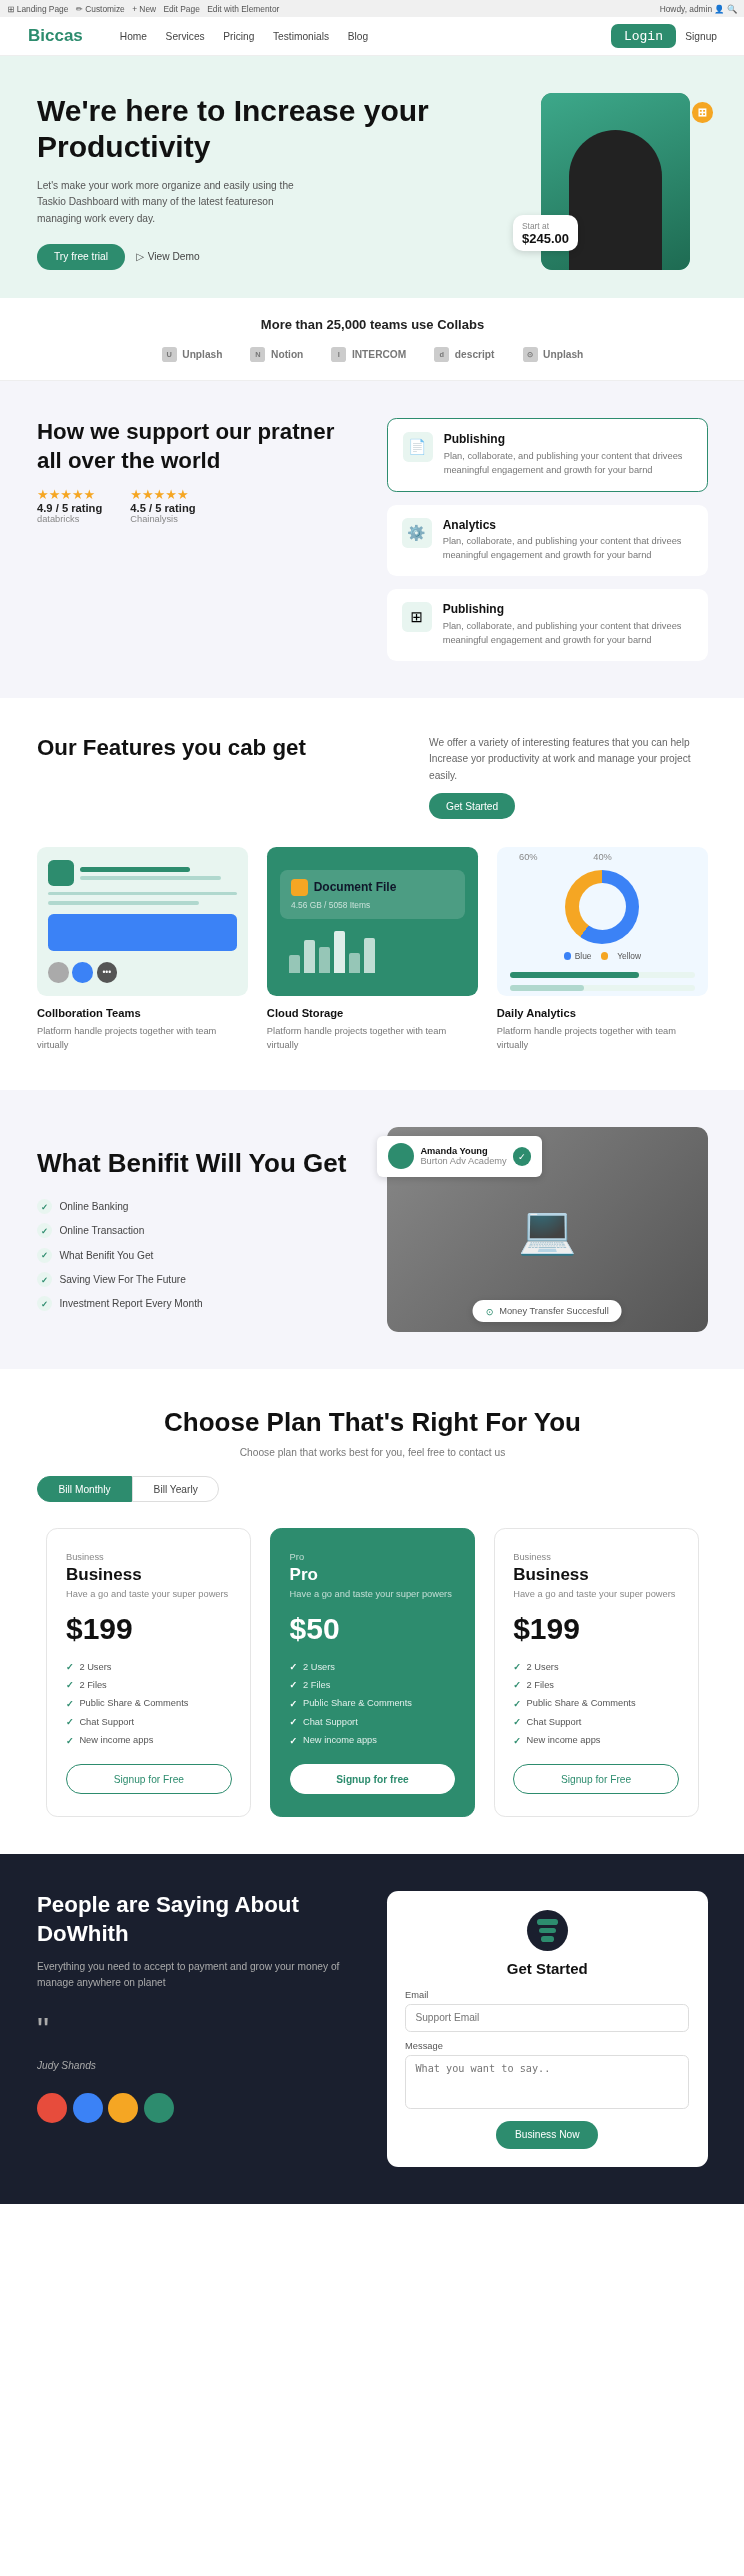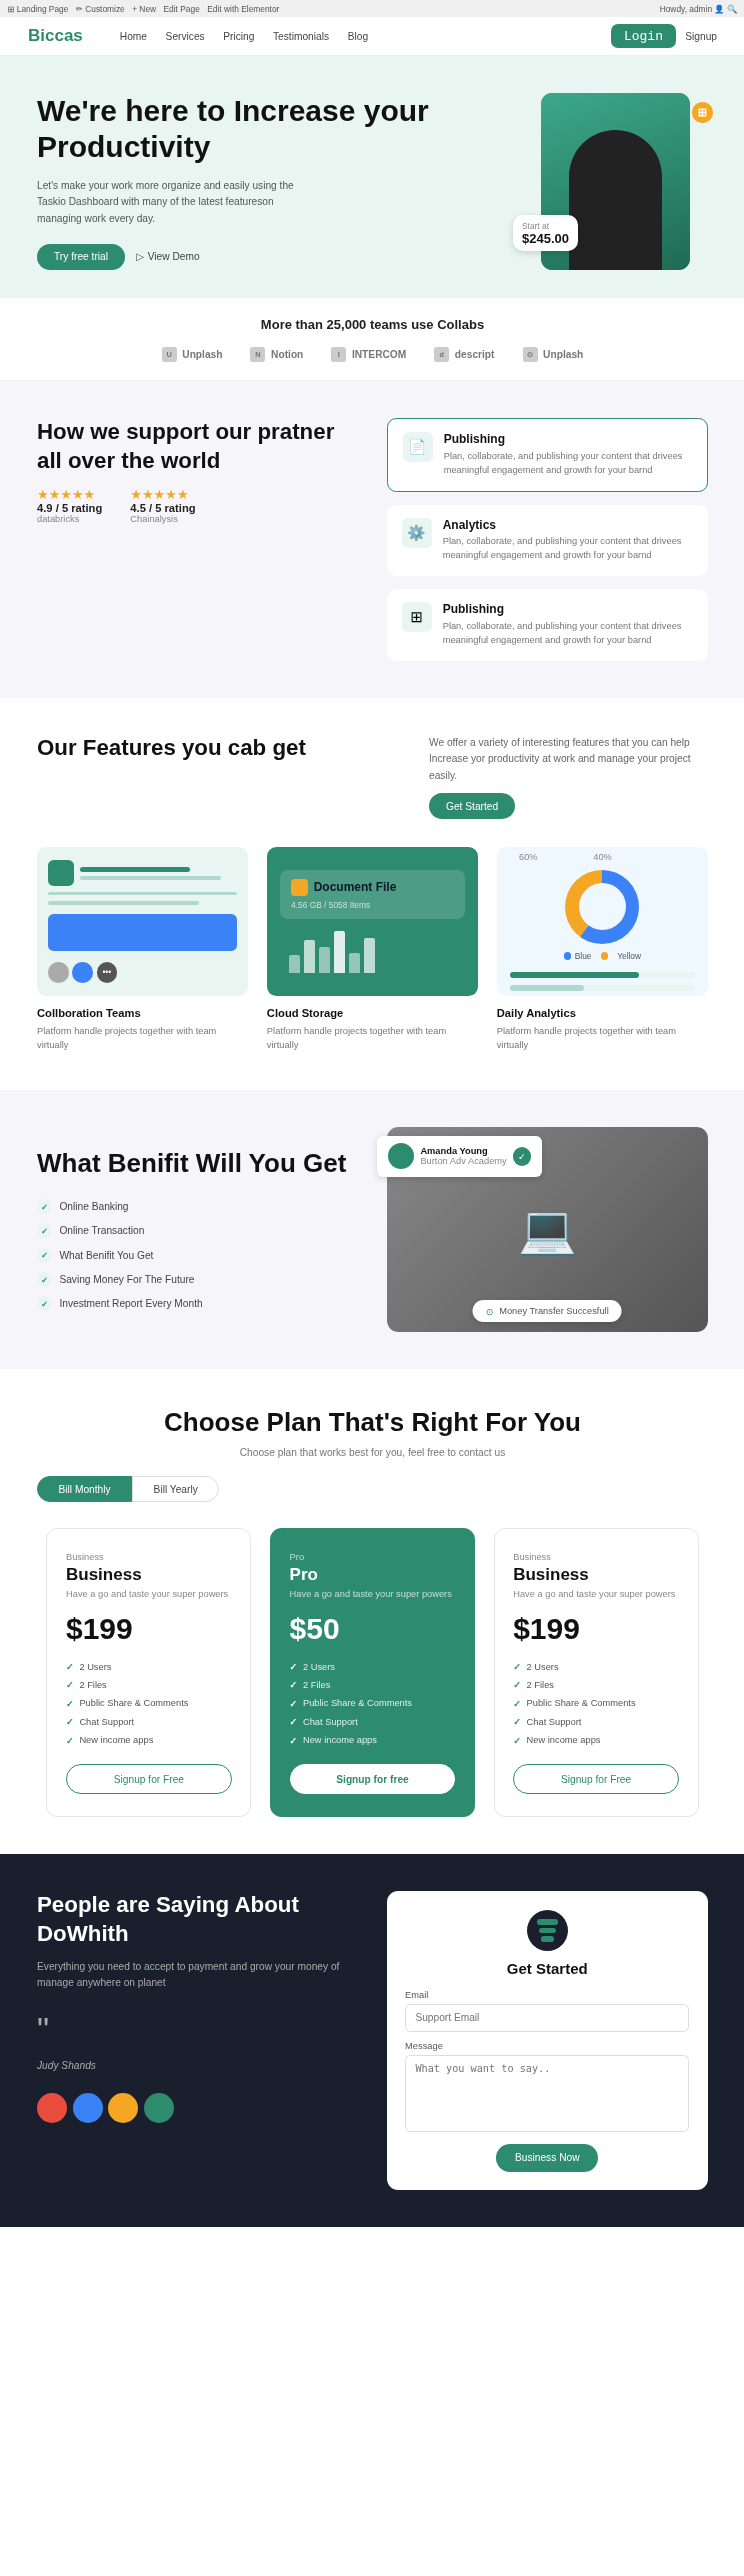--- a/index.html
+++ b/index.html
@@ -132,21 +132,21 @@
     .get-started-card { background: #fff; border-radius: 11.2px; padding: 18.6px; }
     .get-started-logo { width: 41px; height: 41px; background: #1a1f2e; border-radius: 50%; display: flex; align-items: center; justify-content: center; margin: 0 auto 9.3px; }
     .logo-stack { display: flex; flex-direction: column; gap: 2.8px; align-items: center; }
     .logo-coin { width: 20.5px; height: 5.6px; background: #2d8c6e; border-radius: 2.8px; }
     .logo-coin:nth-child(2) { width: 17px; }
     .logo-coin:nth-child(3) { width: 13px; }
     .get-started-card h3 { text-align: center; font-size: 15px; font-weight: 800; color: #111; margin-bottom: 13px; }
     .form-field { margin-bottom: 9.3px; }
     .form-label { font-size: 9.3px; color: #555; margin-bottom: 3.7px; display: block; }
     .form-input { width: 100%; border: 0.9px solid #ddd; border-radius: 5.6px; padding: 7.4px 9.3px; font-size: 10.2px; color: #333; }
-    .form-textarea { width: 100%; border: 0.9px solid #ddd; border-radius: 5.6px; padding: 7.4px 9.3px; font-size: 10.2px; color: #333; height: 77px; resize: none; }
+    .form-textarea { width: 100%; border: 0.9px solid #ddd; border-radius: 5.6px; padding: 7.4px 9.3px; font-size: 10.2px; color: #333; height: 54px; resize: none; }
     .btn-request { background: #2d8c6e; color: #fff; border: none; padding: 8.4px 18.6px; border-radius: 18.6px; font-size: 10.2px; cursor: pointer; display: block; margin: 0 auto; }
   </style>
 </head>
 <body>
 
 <div class="top-bar">
   <span>⊞ Landing Page</span>
   <span>✏ Customize</span>
   <span>+ New</span>
   <span>Edit Page</span>
@@ -358,21 +358,21 @@
   </div>
 </section>
 
 <section class="benefit">
   <div class="benefit-left">
     <h2>What Benifit Will You Get</h2>
     <ul class="benefit-list">
       <li>Online Banking</li>
       <li>Online Transaction</li>
       <li>What Benifit You Get</li>
-      <li>Saving Money For The Future</li>
+      <li>Saving View For The Future</li>
       <li>Investment Report Every Month</li>
     </ul>
   </div>
   <div class="benefit-right">
     <div class="user-card">
       <div class="user-avatar"></div>
       <div class="user-info">
         <div class="user-name">Amanda Young</div>
         <div class="user-role">Burton Adv Academy</div>
       </div>

